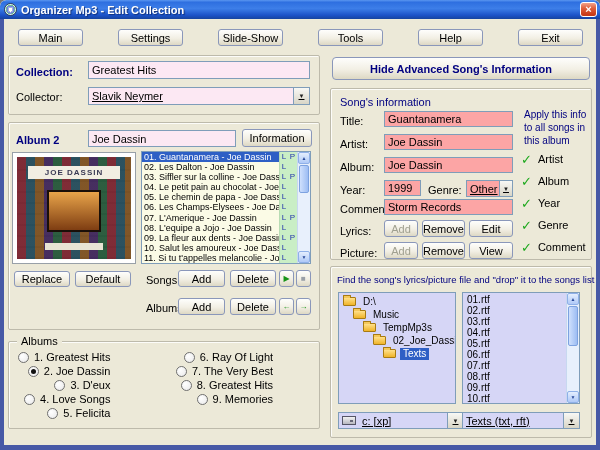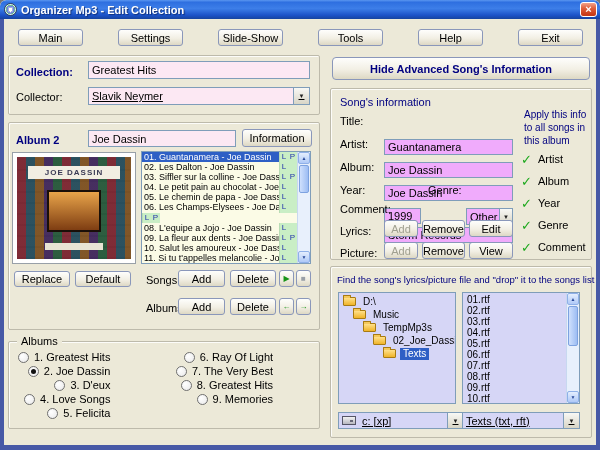--- a/index.html
+++ b/index.html
@@ -27,21 +27,21 @@
     border:1px solid #8A97BA;border-radius:3px;padding:0;cursor:pointer;white-space:nowrap;}
   .btn.disabled{color:#A0A090;}
   
   .gb{position:absolute;border:1px solid #BDBAAB;border-radius:2px;box-shadow:inset 1px 1px 0 rgba(255,255,255,.85);}
   .gb-legend{position:absolute;top:-7px;left:8px;background:#ECE9D8;padding:0 4px;font-size:11px;color:#000;}
   .lbl{position:absolute;font-size:11px;color:#000;white-space:nowrap;}
   .lbl.navy{color:#000080;font-weight:bold;}
   .lbl.navy-plain{color:#000080;font-weight:normal;}
   .field{position:absolute;border:1px solid #7F9DB9;font-size:11px;padding:1px 3px;color:#000;outline:none;}
   .pink{background:#FCE8F3;}
-  .green{background:#f0abfc;margin-top:28px;}
+  .green{background:#fca5a5;}
   
   .combo{position:absolute;border:1px solid #7F9DB9;display:flex;align-items:center;font-size:11px;color:#000;cursor:pointer;text-decoration:underline;}
   .combo .combo-text{flex:1;padding:0 3px;white-space:nowrap;overflow:hidden;}
   .combo .combo-arrow{width:16px;align-self:stretch;border-left:1px solid #7F9DB9;
     background:linear-gradient(180deg,#F8F8F5,#D8D5C6);display:flex;align-items:center;justify-content:center;font-size:6px;color:#222;}
   
   .song-list{position:absolute;left:141px;top:151px;width:170px;height:113px;border:1px solid #7F9DB9;background:#FBFBE6;padding-right:13px;}
   .song-rows{display:grid;grid-template-rows:repeat(11,1fr);height:100%;}
   .song-row{display:flex;align-items:center;overflow:hidden;}
   .song-text{flex:1;font-size:9px;line-height:10px;padding-left:2px;white-space:nowrap;overflow:hidden;color:#000;}
@@ -182,20 +182,21 @@
           <span class="song-p"></span>
         </div>
 
         <div class="song-row">
           <span class="song-text">06. Les Champs-Elysees - Joe Dassin</span>
           <span class="song-l">L</span>
           <span class="song-p"></span>
         </div>
 
         <div class="song-row">
+          <span class="song-text">07. L'Amerique - Joe Dassin</span>
           <span class="song-l">L</span>
           <span class="song-p">P</span>
         </div>
 
         <div class="song-row">
           <span class="song-text">08. L'equipe a Jojo - Joe Dassin</span>
           <span class="song-l">L</span>
           <span class="song-p"></span>
         </div>
 

